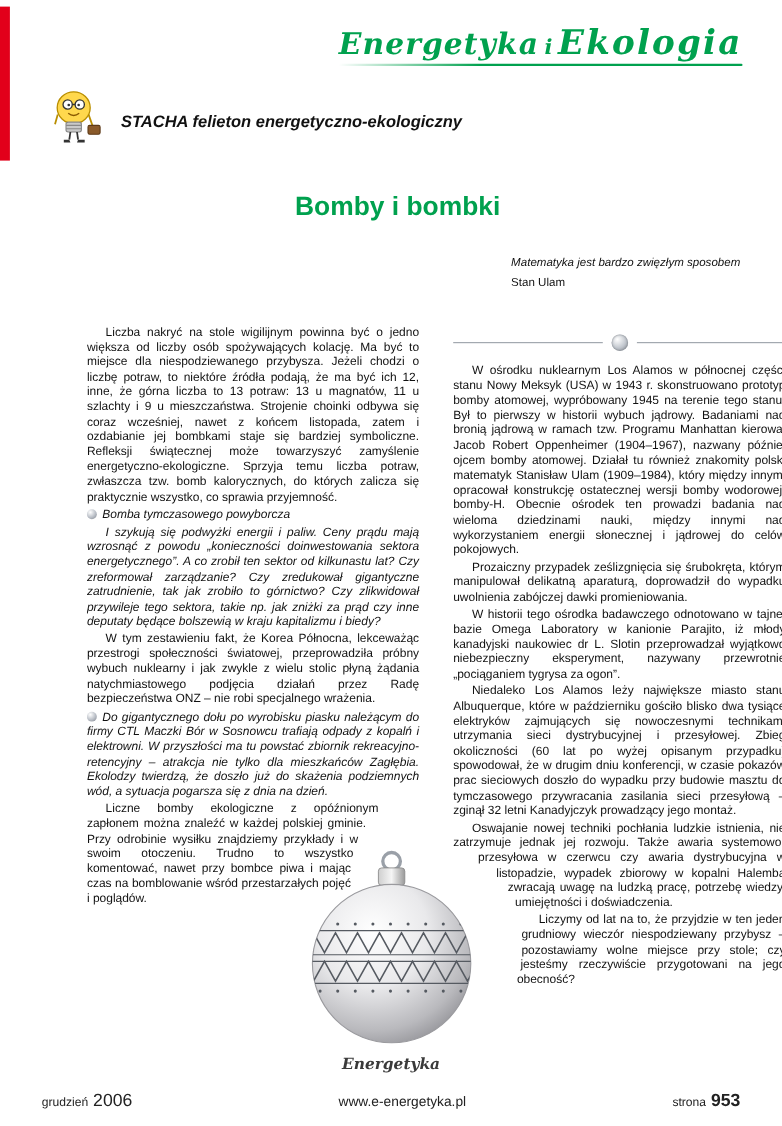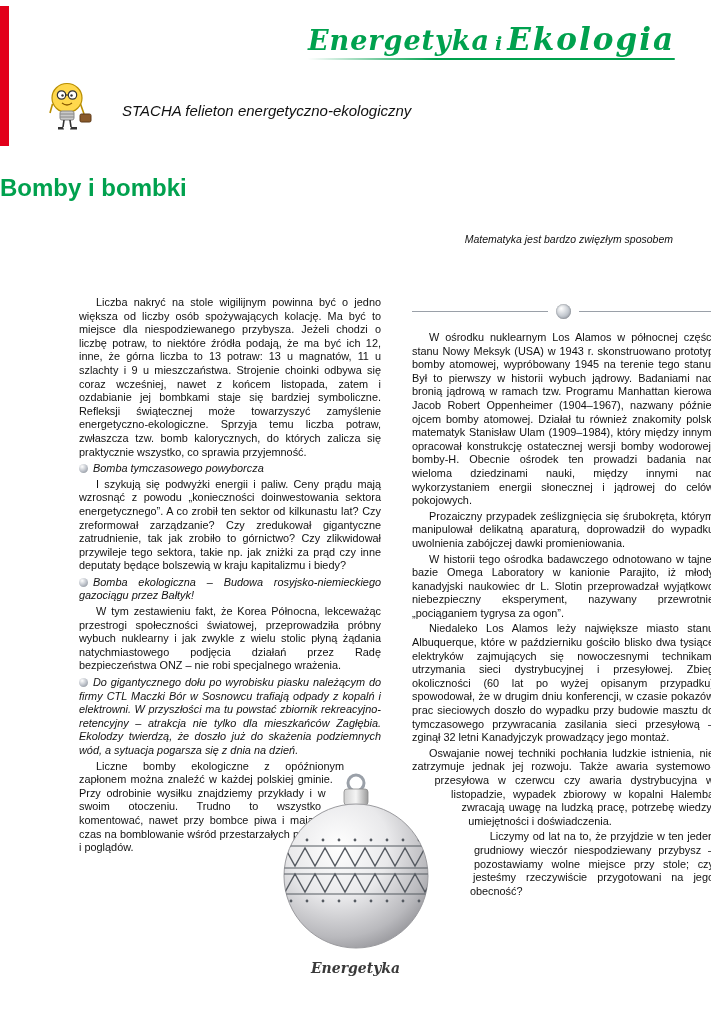--- a/index.html
+++ b/index.html
@@ -16,39 +16,39 @@
     color:#00a14e; font-family:"DejaVu Serif", serif; font-style:italic; font-weight:bold;
     line-height:1;
   }
   .brand-energetyka { font-size:27px; letter-spacing:1px; }
   .brand-i { font-size:19px; margin:0 5px; }
   .brand-ekologia { font-size:31px; letter-spacing:2px; }
   .masthead::after { content:""; display:block; height:2px; margin-top:3px;
     background:linear-gradient(to right, transparent, #00a14e 35%, #00a14e); border-radius:2px; }
 
   
-  .kicker { position:absolute; top:80px; left:44px; display:flex; align-items:center; gap:28px; }
+  .kicker { position:absolute; top:80px; left:44px; display:flex; align-items:center; gap:16px;font-weight:bold; }
   .kicker-text { font-style:italic; font-size:15px; color:#111; }
 
   .title {
-    position:absolute; top:174px; left:0; right:0; margin:0; 
+    position:absolute; top:174px; left:12px; right:0; margin:0; text-align:center;
     color:#00a14e; font-size:24px; font-weight:bold;
   }
 
   .epigraph { position:absolute; top:233px; right:38px; text-align:left; font-size:10.5px; line-height:13.5px; color:#111; }
   .epigraph .line { font-style:italic; }
   .epigraph .author { margin-top:4px; }
 
   
   .columns { position:absolute; top:296px; left:38px; width:635px; height:662px; overflow:hidden;
              display:flex; gap:31px;margin-left:41px; }
   .col { width:307px; font-size:10.9px; line-height:13.6px; text-align:justify; }
   .col p { margin:0 0 2px 0; }
   p.indent { text-indent:17px; }
-  p.italic { }
+  p.italic { font-style:italic; }
   p.bullet { font-style:italic; margin:3px 0 2px 0; }
   .bullet-icon { display:inline-block; width:9px; height:9px; border-radius:50%;
     background:radial-gradient(circle at 35% 30%, #ffffff, #b9bec6 55%, #7d828a);
     margin-right:5px; vertical-align:-1px; }
 
   .col-divider { display:flex; align-items:center; gap:8px; margin:8px 0 12px 0; }
   .divider-line { flex:1; height:1px; background:#9aa0a8; }
   .divider-ball { width:15px; height:15px; border-radius:50%;
     background:radial-gradient(circle at 35% 30%, #ffffff, #c2c7ce 55%, #83878f);
     box-shadow: inset 0 0 2px #6f747b; }
@@ -102,29 +102,29 @@
         <line x1="8.5" y1="24" x2="6" y2="33" stroke="#b98e00" stroke-width="1.6"></line>
       </svg>
     </span>
     <span class="kicker-text">STACHA felieton energetyczno-ekologiczny</span>
   </div>
 
   <h1 class="title">Bomby i bombki</h1>
 
   <div class="epigraph">
     <div class="line">Matematyka jest bardzo zwięzłym sposobem</div>
+    <div class="author">Stan Ulam</div>
   </div>
 
   <div class="columns">
 
     <div class="col">
       <p class="indent">Liczba nakryć na stole wigilijnym powinna być o jedno większa od liczby osób spożywających kolację. Ma być to miejsce dla niespodziewanego przybysza. Jeżeli chodzi o liczbę potraw, to niektóre źródła podają, że ma być ich 12, inne, że górna liczba to 13 potraw: 13 u magnatów, 11 u szlachty i 9 u mieszczaństwa. Strojenie choinki odbywa się coraz wcześniej, nawet z końcem listopada, zatem i ozdabianie jej bombkami staje się bardziej symboliczne. Refleksji świątecznej może towarzyszyć zamyślenie energetyczno-ekologiczne. Sprzyja temu liczba potraw, zwłaszcza tzw. bomb kalorycznych, do których zalicza się praktycznie wszystko, co sprawia przyjemność.</p>
       <p class="bullet"><span class="bullet-icon"></span><span>Bomba tymczasowego powyborcza</span></p>
       <p class="indent italic">I szykują się podwyżki energii i paliw. Ceny prądu mają wzrosnąć z powodu „konieczności doinwestowania sektora energetycznego”. A co zrobił ten sektor od kilkunastu lat? Czy zreformował zarządzanie? Czy zredukował gigantyczne zatrudnienie, tak jak zrobiło to górnictwo? Czy zlikwidował przywileje tego sektora, takie np. jak zniżki za prąd czy inne deputaty będące bolszewią w kraju kapitalizmu i biedy?</p>
-      <p class="bullet"><span class="bullet-icon"></span><span>Bomba ekologiczna – Budowa rosyjsko-niemieckiego gazociągu przez Bałtyk!</span></p>
       <p class="indent">W tym zestawieniu fakt, że Korea Północna, lekceważąc przestrogi społeczności światowej, przeprowadziła próbny wybuch nuklearny i jak zwykle z wielu stolic płyną żądania natychmiastowego podjęcia działań przez Radę bezpieczeństwa ONZ – nie robi specjalnego wrażenia.</p>
       <div class="wrap-right"></div>
       <p class="bullet"><span class="bullet-icon"></span><span>Do gigantycznego dołu po wyrobisku piasku należącym do firmy CTL Maczki Bór w Sosnowcu trafiają odpady z kopalń i elektrowni. W przyszłości ma tu powstać zbiornik rekreacyjno-retencyjny – atrakcja nie tylko dla mieszkańców Zagłębia. Ekolodzy twierdzą, że doszło już do skażenia podziemnych wód, a sytuacja pogarsza się z dnia na dzień.</span></p>
       <p class="indent">Liczne bomby ekologiczne z opóźnionym zapłonem można znaleźć w każdej polskiej gminie. Przy odrobinie wysiłku znajdziemy przykłady i w swoim otoczeniu. Trudno to wszystko komentować, nawet przy bombce piwa i mając czas na bomblowanie wśród przestarzałych pojęć i poglądów.</p>
     </div>
 
     <div class="col">
       <div class="col-divider">
         <span class="divider-line"></span>
         <span class="divider-ball"></span>
@@ -188,14 +188,25 @@
           <circle cx="110" cy="131" r="1.4"></circle>
             <circle cx="126" cy="131" r="1.4"></circle>
             <circle cx="142" cy="131" r="1.4"></circle>
         </g>
       </g>
     </svg>
   </div>
 
   <div class="footer-logo">Energetyka</div>
 
+  <div class="footer">
+    <div class="footer-left">
+      <span class="small">grudzień</span>
+      <span class="big">2006</span>
+    </div>
+    <div class="footer-center">www.e-energetyka.pl</div>
+    <div class="footer-right">
+      <span class="small">strona</span>
+      <span class="big">953</span>
+    </div>
+  </div>
 
 </div>
 
 </body></html>

